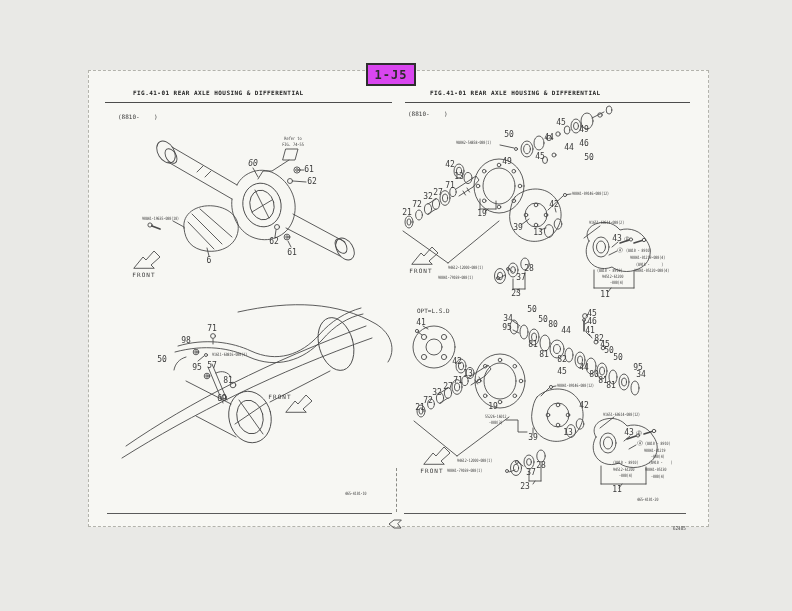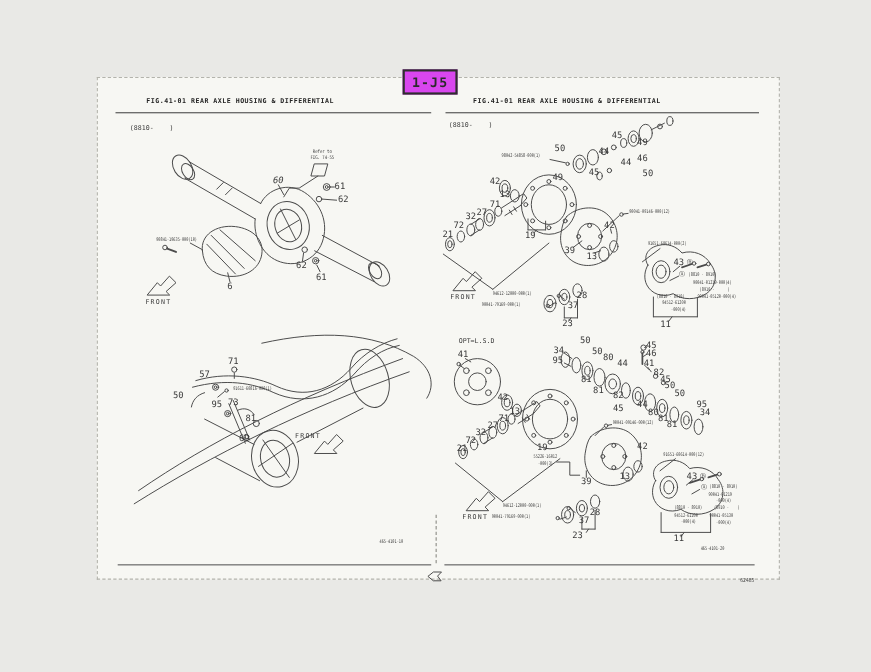--- a/index.html
+++ b/index.html
@@ -282,24 +282,24 @@
     <span class="callout note" style="left: 293px; top: 145px;">FIG. 74-55</span>
     <span class="callout num" style="left: 253px; top: 164px; font-style: italic;">60</span>
     <span class="callout num" style="left: 309px; top: 170px;">61</span>
     <span class="callout num" style="left: 312px; top: 182px;">62</span>
     <span class="callout pn" style="left: 142px; top: 219px;">90841-19635-000(10)</span>
     <span class="callout num" style="left: 274px; top: 242px;">62</span>
     <span class="callout num" style="left: 292px; top: 253px;">61</span>
     <span class="callout num" style="left: 209px; top: 261px;">6</span>
     <span class="callout txt" style="left: 144px; top: 275px;">FRONT</span>
     <span class="callout num" style="left: 212px; top: 329px;">71</span>
-    <span class="callout num" style="left: 186px; top: 341px;">57</span>
+    <span class="callout num" style="left: 186px; top: 341px;">98</span>
     <span class="callout pn" style="left: 212px; top: 355px;">91611-60816-000(1)</span>
     <span class="callout num" style="left: 162px; top: 360px;">50</span>
-    <span class="callout num" style="left: 212px; top: 366px;">73</span>
+    <span class="callout num" style="left: 212px; top: 366px;">57</span>
     <span class="callout num" style="left: 197px; top: 368px;">95</span>
     <span class="callout num" style="left: 228px; top: 381px;">81</span>
     <span class="callout num" style="left: 222px; top: 399px;">69</span>
     <span class="callout txt" style="left: 280px; top: 397px;">FRONT</span>
     <span class="callout pn" style="left: 345px; top: 494px;">465-4101-10</span>
   </div>
 <div class="labels">
     <span class="callout hdr" style="left: 408px; top: 114px;">(8810-    )</span>
     <span class="callout num" style="left: 561px; top: 123px;">45</span>
     <span class="callout num" style="left: 584px; top: 130px;">49</span>

